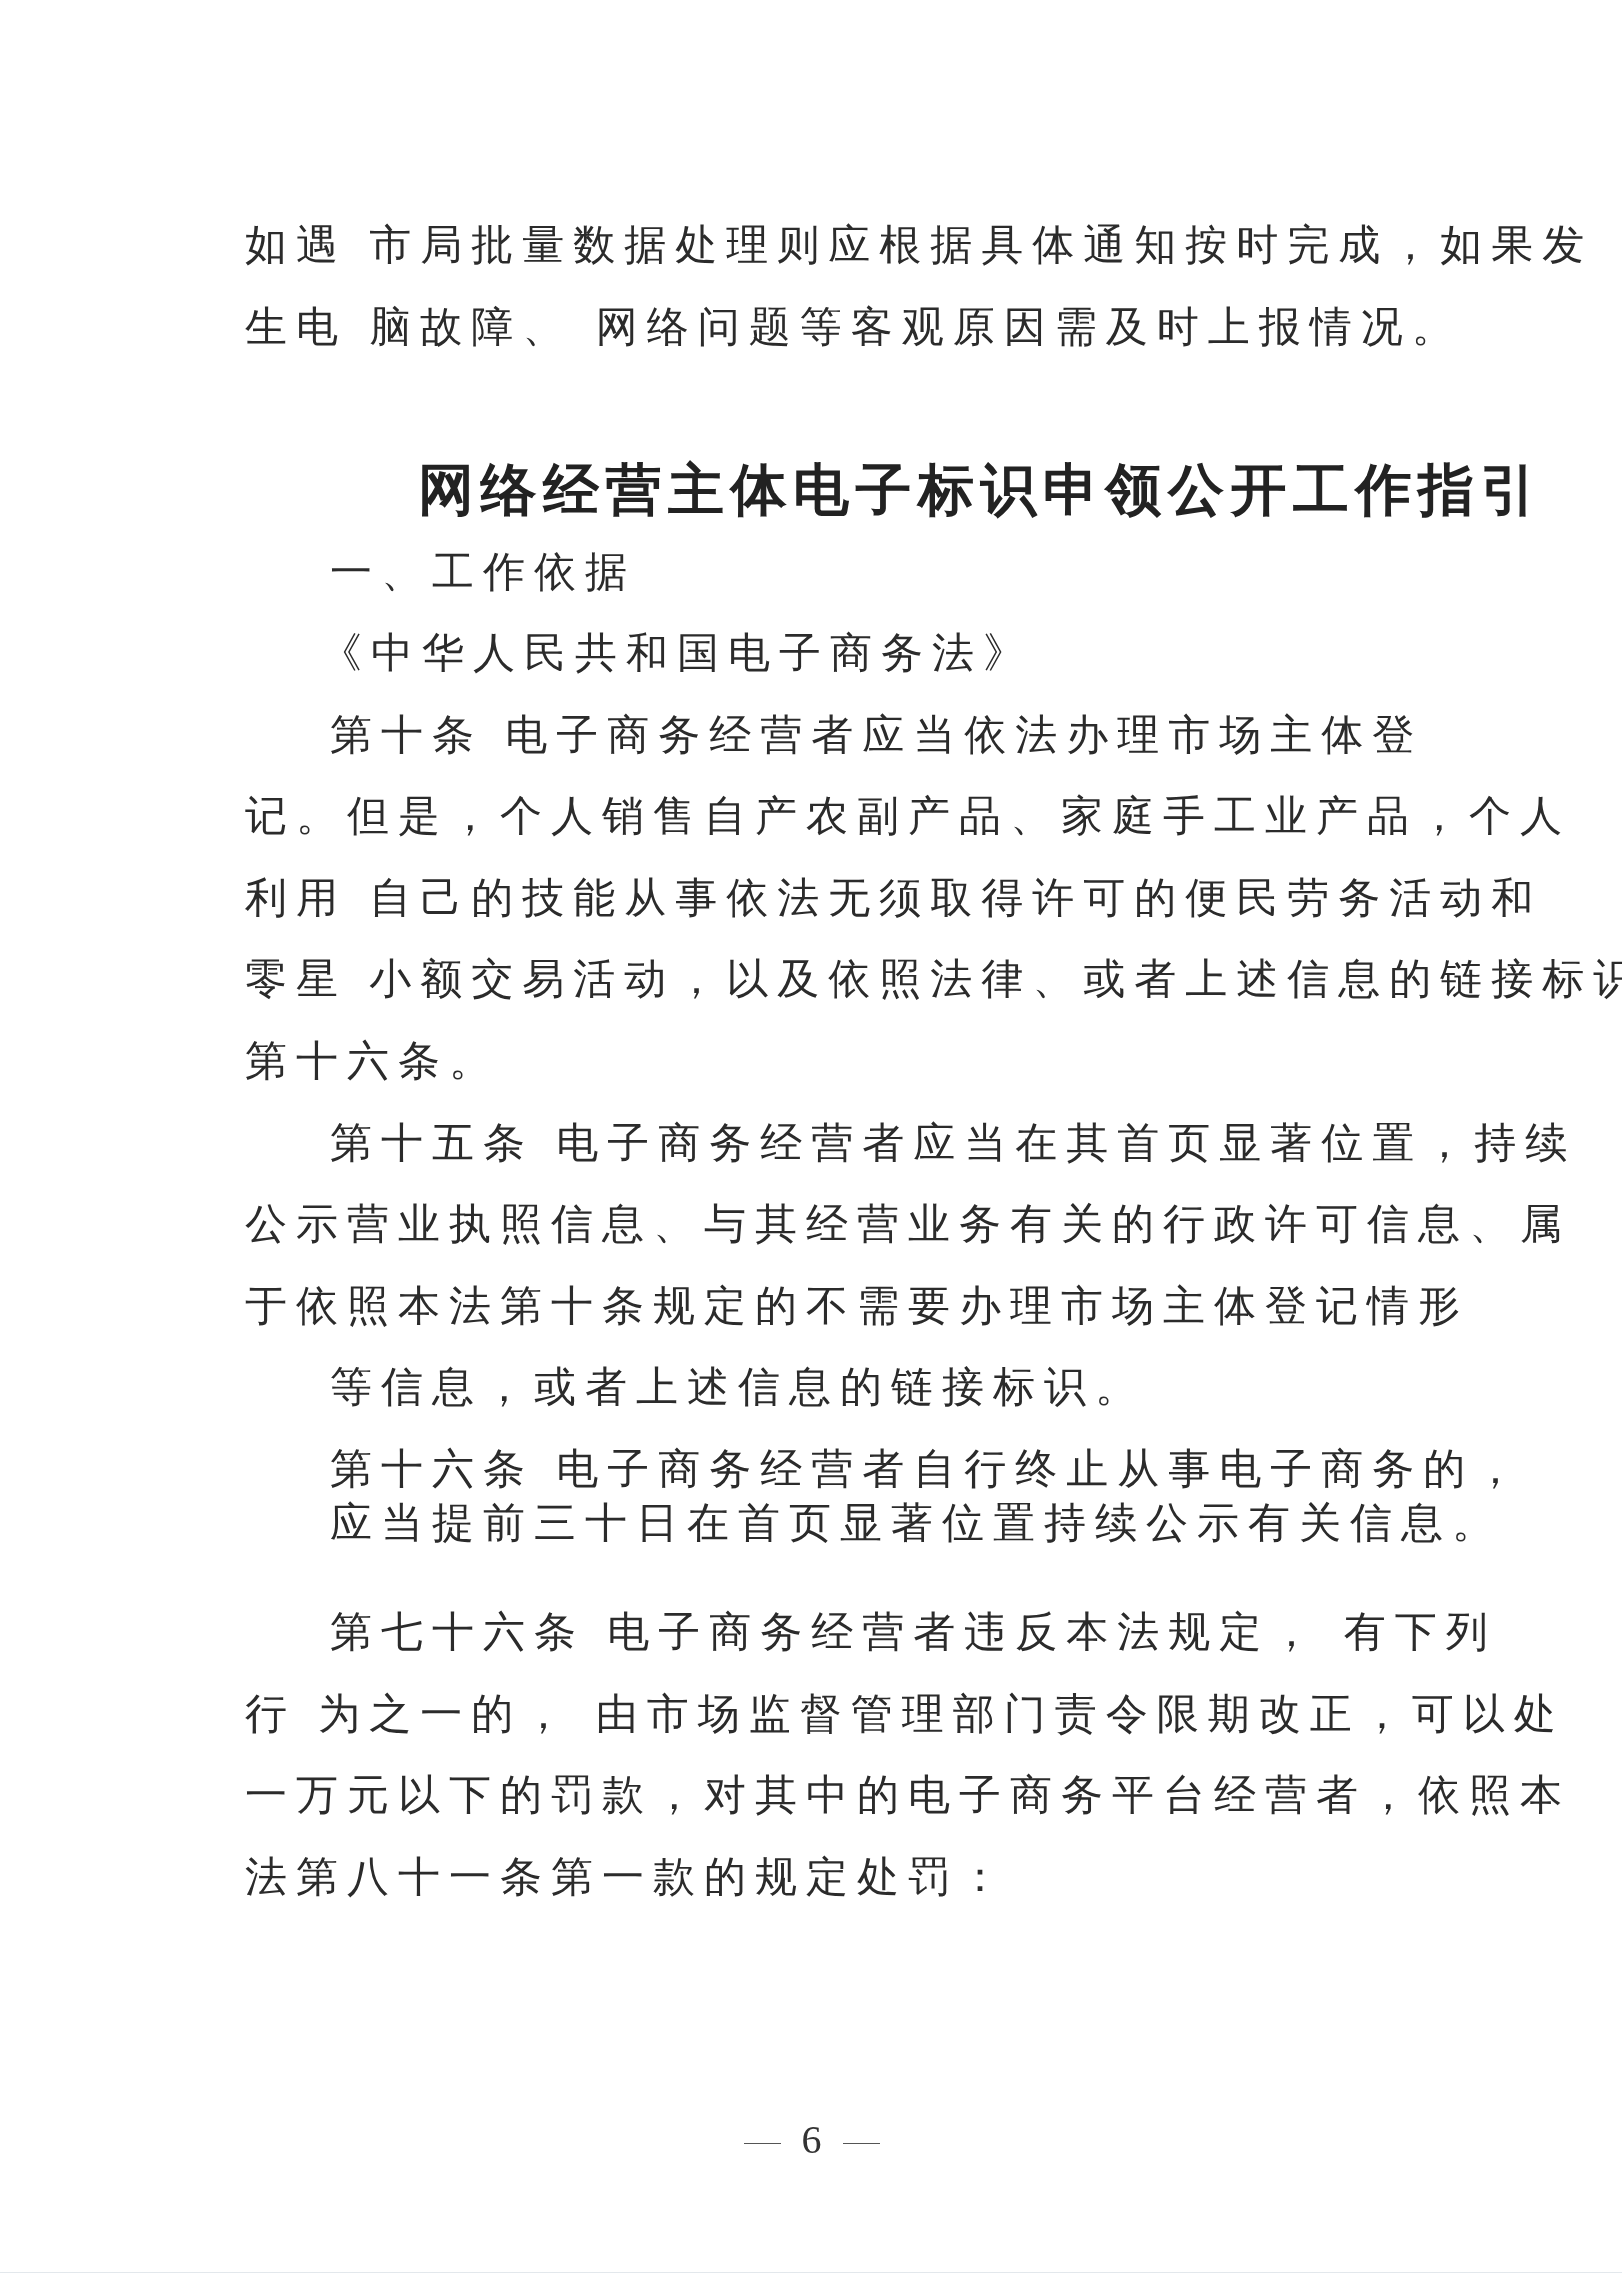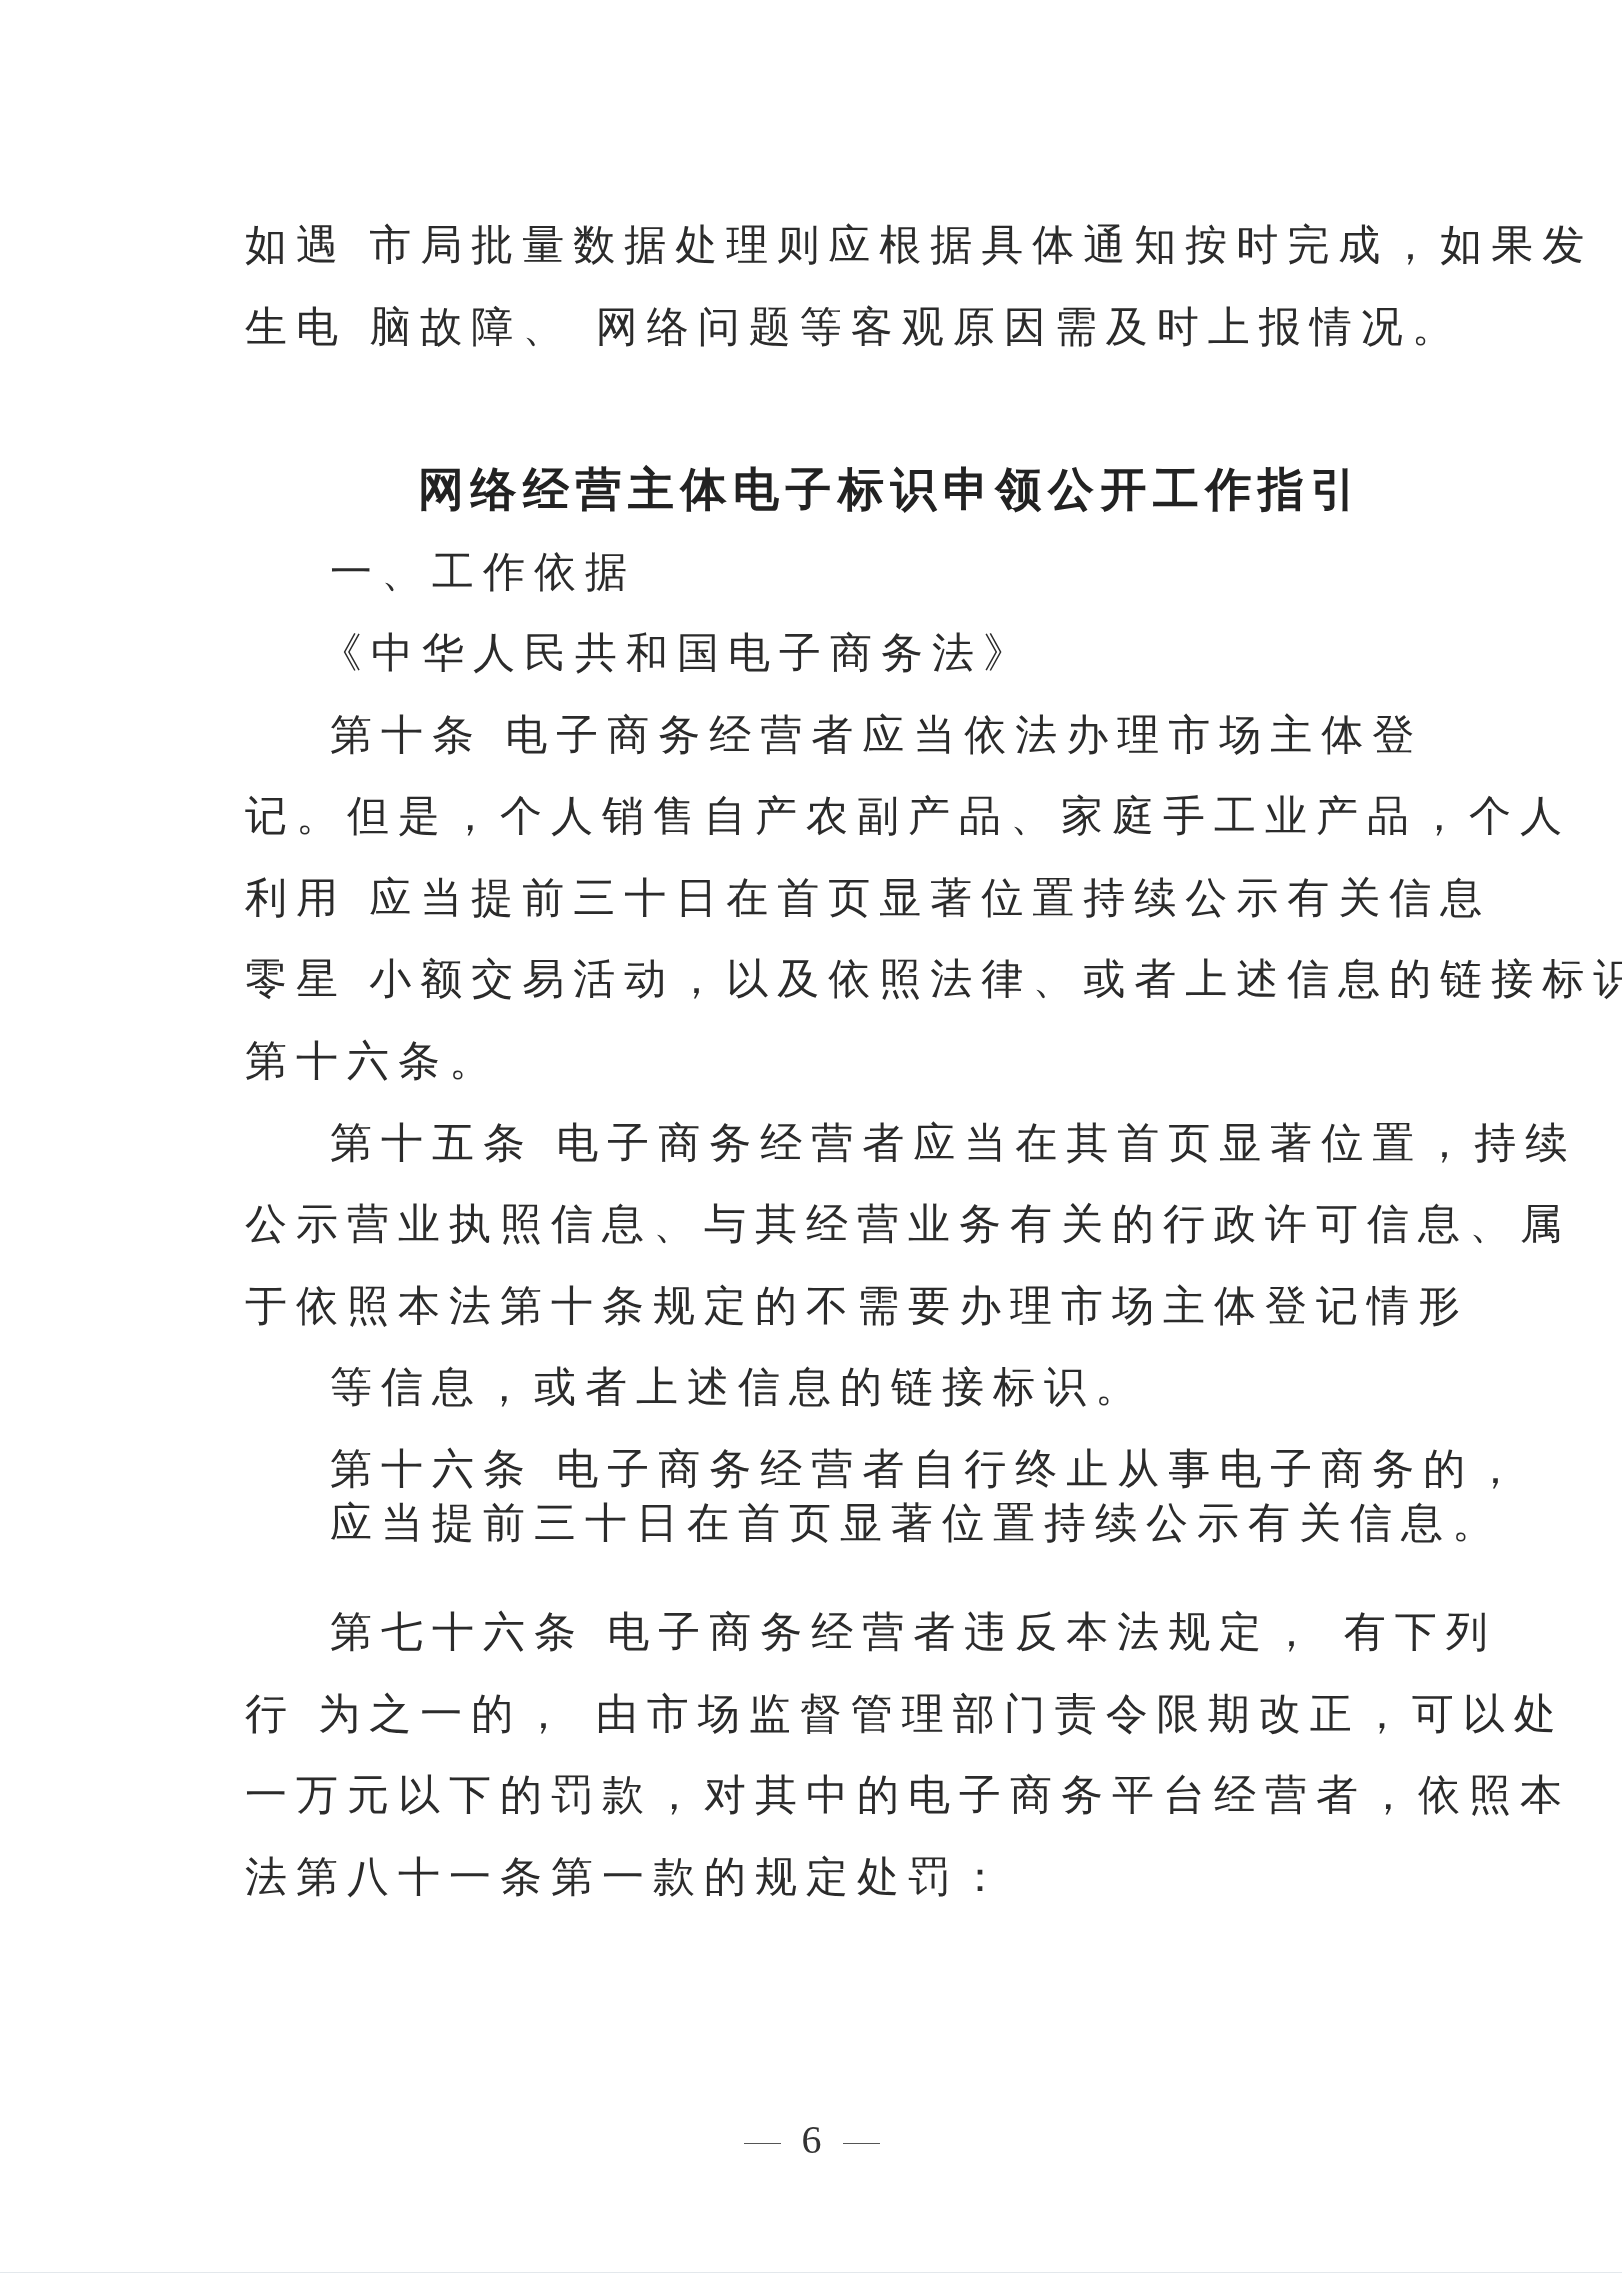--- a/index.html
+++ b/index.html
@@ -30,21 +30,21 @@
       line-height: 59px;
       height: 59px;
       white-space: nowrap;
       letter-spacing: 9px;
       color: #2b2b2b;
     }
     .line.indent { left: 330px; }
     .title {
       position: absolute;
       left: 418px;
-      font-size: 46px;
+      font-size: 56px;
       line-height: 59px;
       height: 59px;
       white-space: nowrap;
       letter-spacing: 6.5px;
       color: #222;
       font-weight: bold;
     }
     .page-number {
       position: absolute;
       left: 0;
@@ -82,21 +82,21 @@
   <div class="line" style="top:297px;">生电 脑故障、 网络问题等客观原因需及时上报情况。</div>
 
   <div class="title" style="top:460px;">网络经营主体电子标识申领公开工作指引</div>
 
   <div class="line indent" style="top:542px;">一、工作依据</div>
 
   <div class="line indent" style="top:623px; left:320px;">《中华人民共和国电子商务法》</div>
 
   <div class="line indent" style="top:705px;">第十条 电子商务经营者应当依法办理市场主体登</div>
   <div class="line" style="top:786px;">记。但是，个人销售自产农副产品、家庭手工业产品，个人</div>
-  <div class="line" style="top:868px;">利用 应当提前三十日在首页显著位置持续公示有关信息</div>
+  <div class="line" style="top:868px;">利用 自己的技能从事依法无须取得许可的便民劳务活动和</div>
   <div class="line" style="top:949px;">零星 小额交易活动，以及依照法律、或者上述信息的链接标识</div>
   <div class="line" style="top:1031px;">第十六条。</div>
 
   <div class="line indent" style="top:1113px;">第十五条 电子商务经营者应当在其首页显著位置，持续</div>
   <div class="line" style="top:1194px;">公示营业执照信息、与其经营业务有关的行政许可信息、属</div>
   <div class="line" style="top:1276px;">于依照本法第十条规定的不需要办理市场主体登记情形</div>
   <div class="line indent" style="top:1357px;">等信息，或者上述信息的链接标识。</div>
 
   <div class="line indent" style="top:1439px;">第十六条  电子商务经营者自行终止从事电子商务的，</div>
   <div class="line indent" style="top:1493px;">应当提前三十日在首页显著位置持续公示有关信息。</div>

